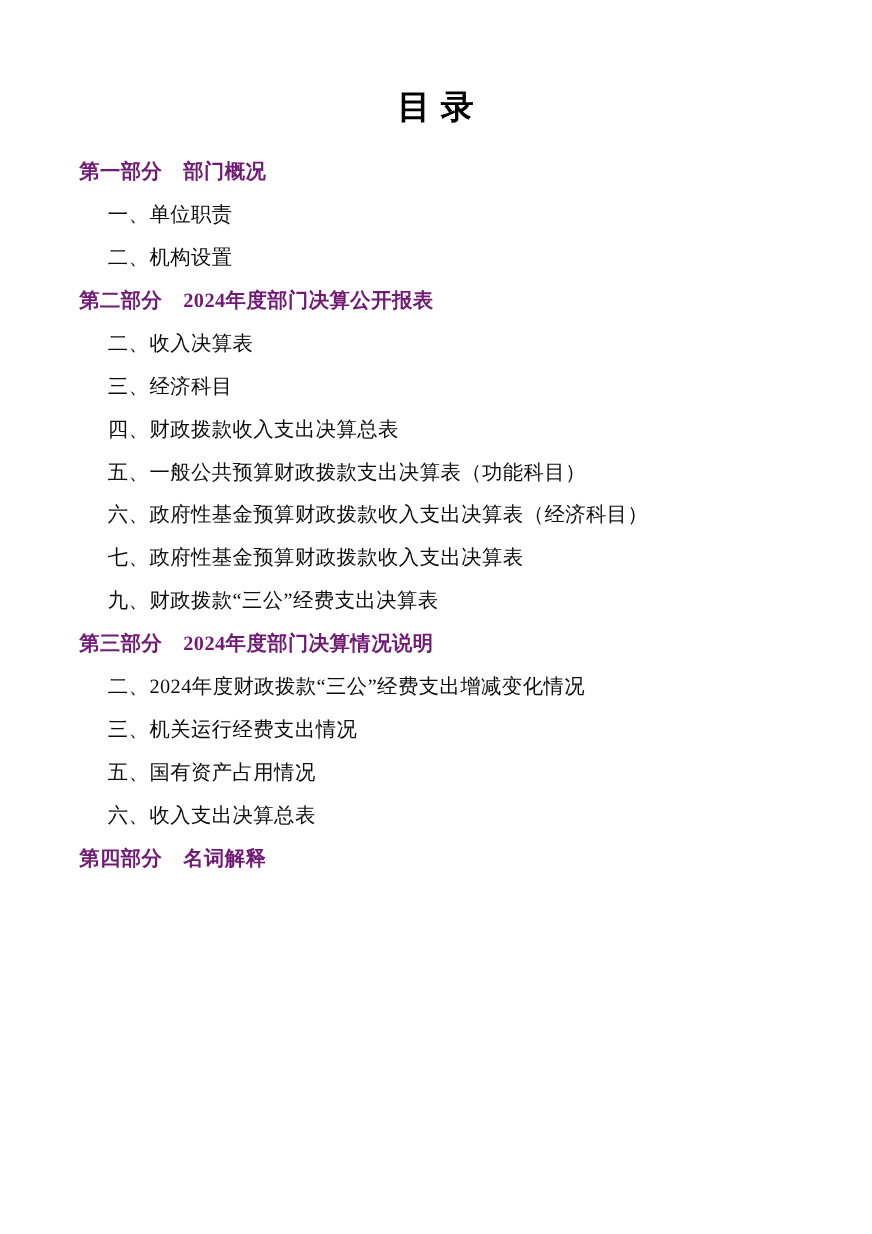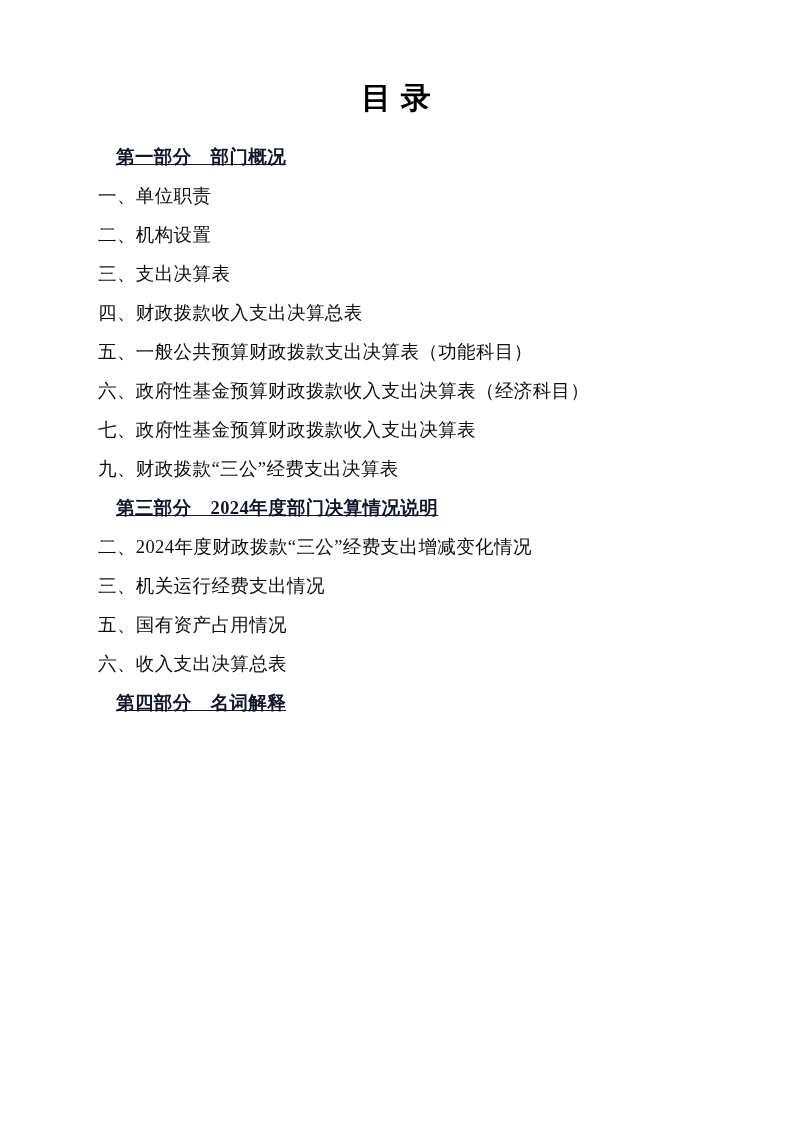--- a/index.html
+++ b/index.html
@@ -25,27 +25,26 @@
     font-weight: 700;
     letter-spacing: 1px;
     color: #000000;
   }
   .toc {
     margin-top: 24px;
   }
   .part {
     height: 39px;
     line-height: 39px;
-    padding-left: 116px;
+    padding-left: 72px;
     font-size: 18.5px;
     font-weight: 700;
     letter-spacing: 0.4px;
     white-space: pre;
-    color: #0f172a;
-    text-decoration: underline;
+    color: #701a75;
   }
   .item {
     height: 39px;
     line-height: 39px;
     padding-left: 98px;
     font-size: 18.5px;
     font-weight: 400;
     letter-spacing: 0.4px;
     white-space: pre;
     color: #0d0d0d;
@@ -55,21 +54,23 @@
 <body>
 
 <div class="page">
   <h1 class="doc-title">目 录</h1>
 
   <nav class="toc">
     <h2 class="part">第一部分　部门概况</h2>
     <p class="item">一、单位职责</p>
     <p class="item">二、机构设置</p>
 
-    <p class="item">三、支出决算表</p>
+    <h2 class="part">第二部分　2024年度部门决算公开报表</h2>
+    <p class="item">二、收入决算表</p>
+    <p class="item">三、经济科目</p>
     <p class="item">四、财政拨款收入支出决算总表</p>
     <p class="item">五、一般公共预算财政拨款支出决算表（功能科目）</p>
     <p class="item">六、政府性基金预算财政拨款收入支出决算表（经济科目）</p>
     <p class="item">七、政府性基金预算财政拨款收入支出决算表</p>
     <p class="item">九、财政拨款“三公”经费支出决算表</p>
 
     <h2 class="part">第三部分　2024年度部门决算情况说明</h2>
     <p class="item">二、2024年度财政拨款“三公”经费支出增减变化情况</p>
     <p class="item">三、机关运行经费支出情况</p>
     <p class="item">五、国有资产占用情况</p>

